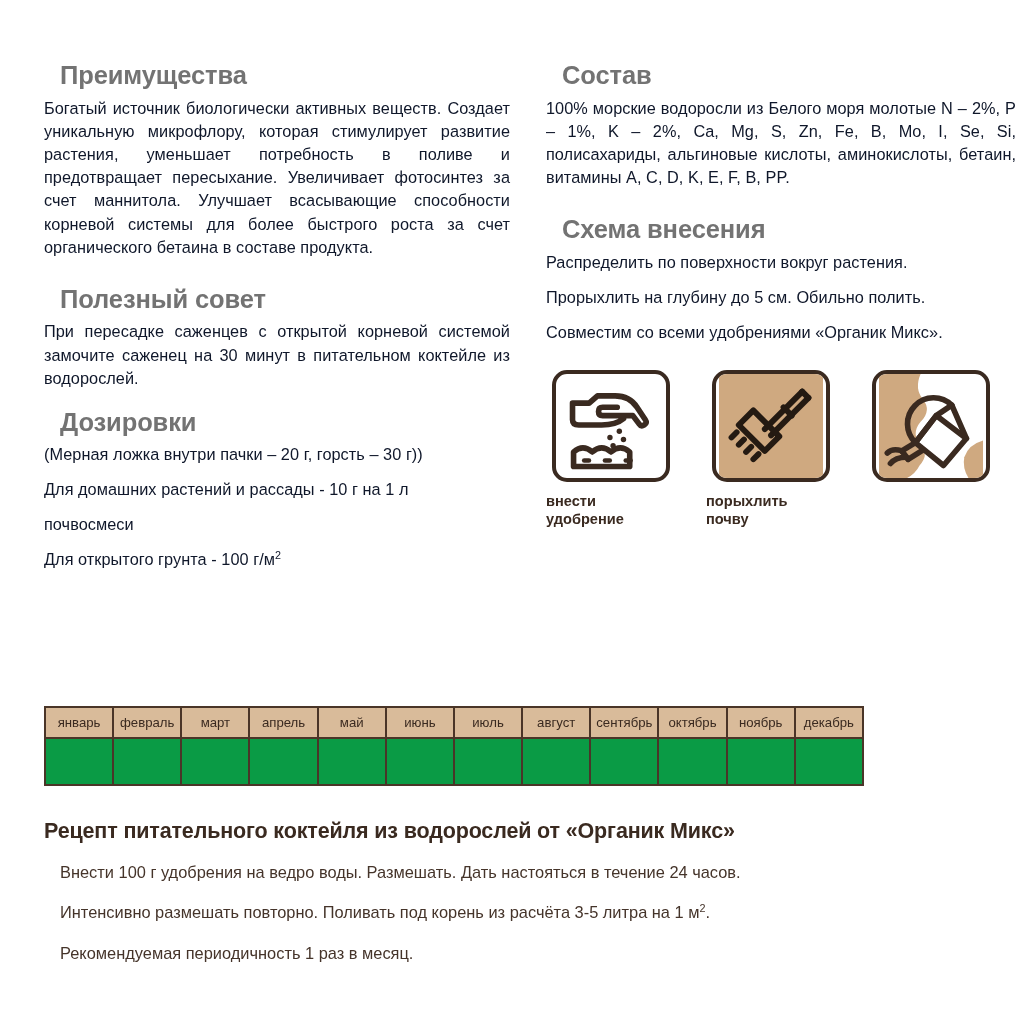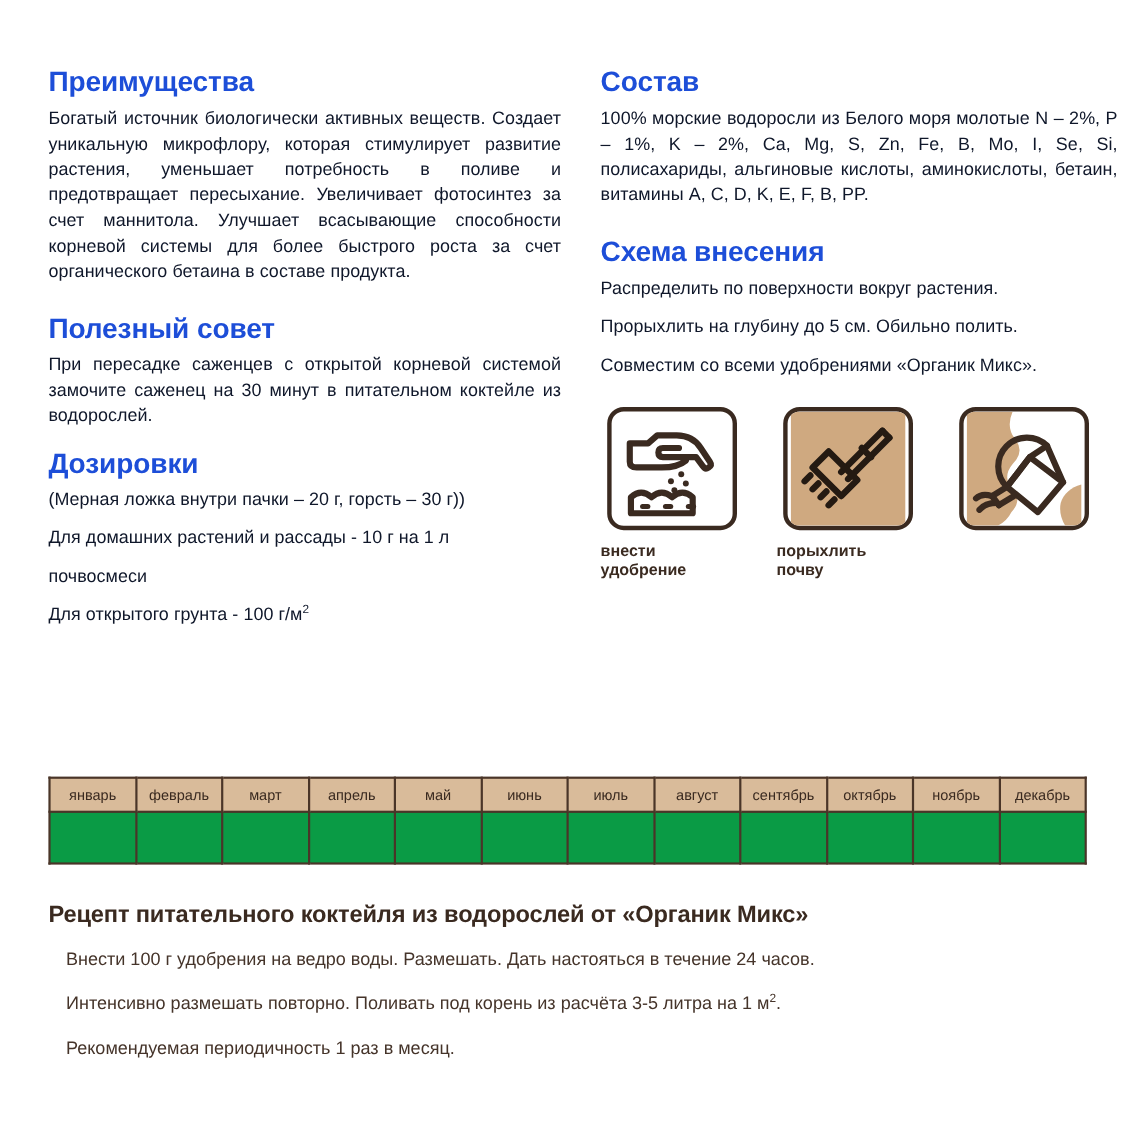--- a/index.html
+++ b/index.html
@@ -28,22 +28,22 @@
   }
   .col-left  { width: 466px; flex: 0 0 466px; }
   .col-right { width: 470px; flex: 0 0 470px; }
 
   
   h2.sec-title {
     font-size: 25.5px;
     font-weight: 700;
     line-height: 1.08;
     letter-spacing: -0.1px;
-    margin: 0 0 7px 0;
-    color: #1d4ed8;
+    margin: 0 0 7px 16px;
+    color: #737373;
   }
   .sec-title.tight { margin-bottom: 6px; }
 
   p.body {
     font-size: 16.3px;
     line-height: 23.2px;
     margin: 0;
     color: #0f172a;
     letter-spacing: 0.05px;
   }
@@ -86,21 +86,21 @@
     line-height: 17.5px;
     color: #3a2a20;
     white-space: pre-line;
   }
 
   
   .calendar-wrap {
     position: absolute;
     left: 44px;
     top: 706px;
-    width: 944px;
+    width: 820px;
   }
   table.calendar {
     width: 100%;
     border-collapse: collapse;
     table-layout: fixed;
   }
   table.calendar th {
     background: #d9bb9a;
     border: 2px solid #4a3528;
     font-size: 13.2px;

